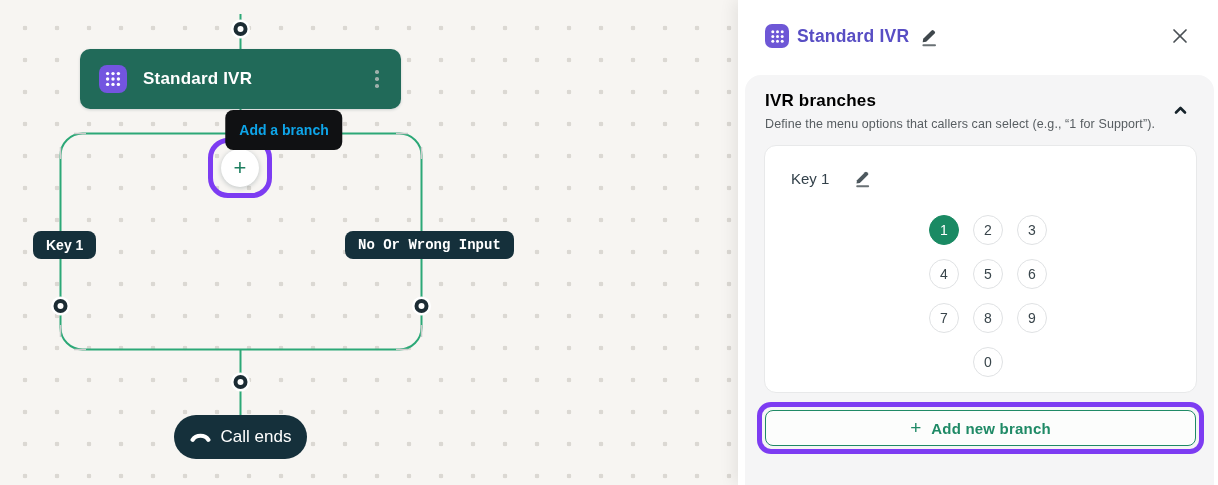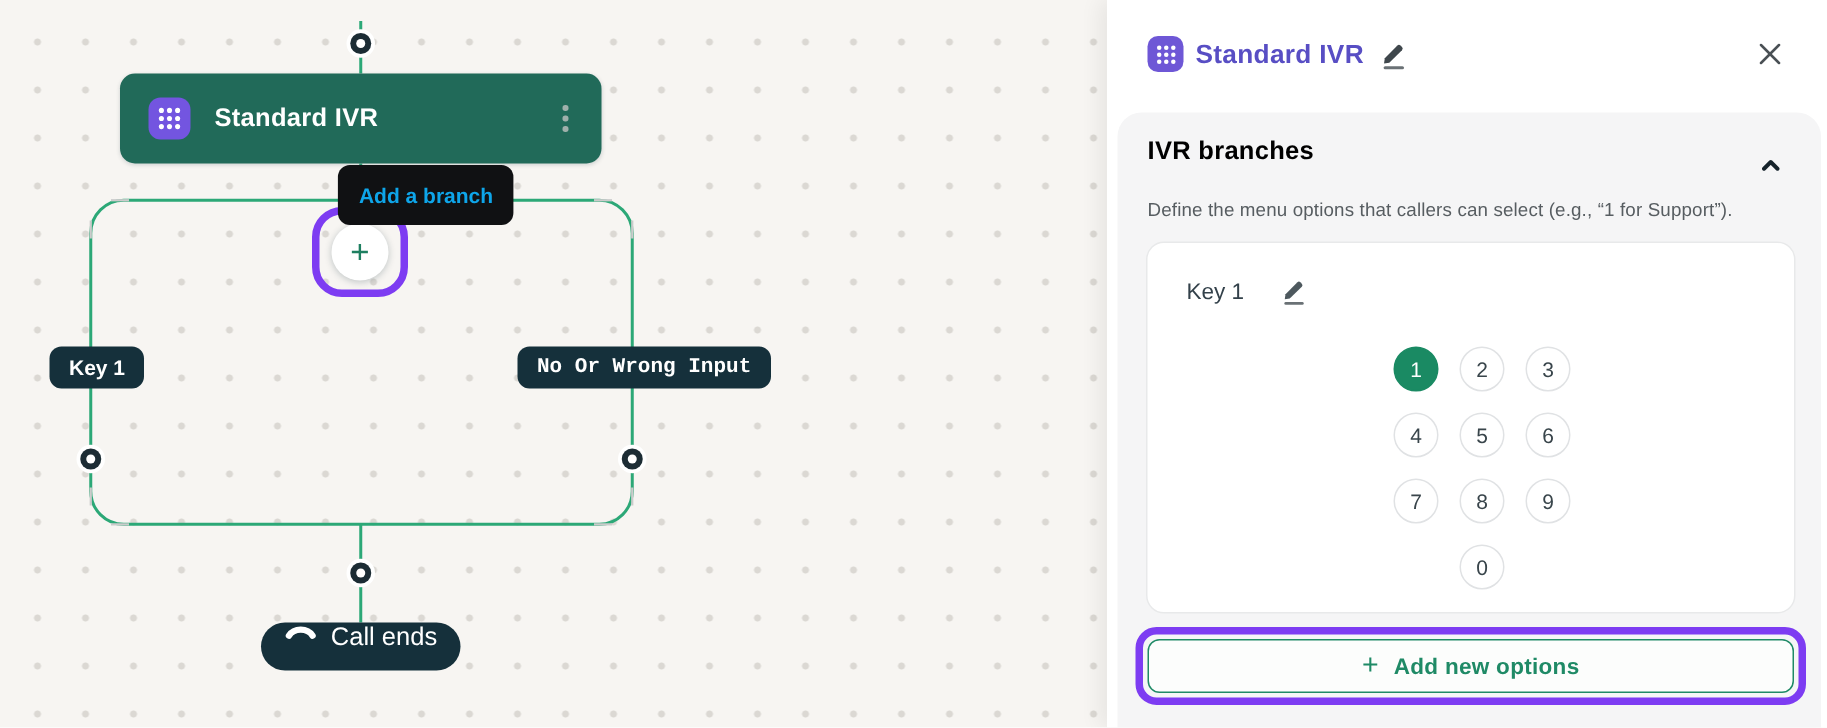--- a/index.html
+++ b/index.html
@@ -36,42 +36,42 @@
     display:flex; align-items:center; justify-content:center; z-index:5;
     color:#1e7f60; font-size:22px; font-weight:400; line-height:1; cursor:pointer;
     border:none; }
 
   .edge-badge { position:absolute; height:28px; background:#15303b; color:#fff;
     border-radius:8px; display:flex; align-items:center; padding:0 13px;
     font-size:14px; font-weight:600; white-space:nowrap; z-index:4; cursor:pointer; }
   .badge-left { left:33px; top:231px; }
   .badge-right { left:345px; top:231px;font-family:Liberation Mono, monospace; }
 
-  .end-node { position:absolute; left:174px; top:415px; width:133px; height:32px;
-    background:#15303b; border-radius:22px; display:flex; align-items:flex-start;
+  .end-node { position:absolute; left:174px; top:415px; width:133px; height:44px;
+    background:#15303b; border-radius:22px; display:flex; align-items:center;
     justify-content:center; gap:10px; color:#fff; font-size:17px; font-weight:500;
     cursor:pointer; }
 
   
   .panel { position:absolute; left:738px; top:0; width:480px; height:485px;
     background:#ffffff; box-shadow:-5px 0 14px rgba(0,0,0,.07); }
   .panel-header { position:absolute; left:27px; top:23px; right:27px; height:26px;
     display:flex; align-items:center; }
   .panel-header .grid-ic { width:24px; height:24px; border-radius:7px; background:#6e57d6;
     display:flex; align-items:center; justify-content:center; flex:0 0 auto; }
   .panel-title { color:#584ec4; font-size:17.5px; font-weight:700; margin-left:8px;
     letter-spacing:.2px; }
   .edit-ic { margin-left:10px; cursor:pointer; display:flex; }
   .close-btn { margin-left:auto; cursor:pointer; display:flex; padding:2px; background:none; border:none; }
 
   .section-card { position:absolute; left:7px; right:4px; top:75px; bottom:-16px;
     background:#f5f5f6; border-radius:16px; }
   .section-head { position:relative; padding:16px 20px 0 20px; }
   .section-title { color:#000000; font-size:17px; font-weight:700; letter-spacing:.2px; }
-  .section-desc { color:#575d61; font-size:12.5px; margin-top:22px; letter-spacing:.1px; }
+  .section-desc { color:#575d61; font-size:12.5px; margin-top:6px; letter-spacing:.1px; }
   .collapse-btn { position:absolute; right:26px; top:29px; cursor:pointer; background:none; border:none; display:flex; }
 
   .branch-card { position:relative; margin:14px 17px 0 19px; height:248px;
     background:#ffffff; border:1px solid #e8e9ea; border-radius:12px; }
   .branch-label-row { position:absolute; left:26px; top:22px; display:flex;
     align-items:center; gap:14px; }
   .branch-label { color:#33414a; font-size:15px; font-weight:500; }
 
   .keypad { position:absolute; left:164px; top:69px; display:grid;
     grid-template-columns:repeat(3,30px); gap:14px; }
@@ -247,18 +247,18 @@
             <button class="key">7</button>
             <button class="key">8</button>
             <button class="key">9</button>
             <button class="key">0</button>
           </div>
       </div>
 
       <div class="highlight-ring">
         <button class="add-branch-btn">
           <span class="plus">+</span>
-          <span class="lbl">Add new options</span>
+          <span class="lbl">Add new branch</span>
         </button>
       </div>
     </div>
   </div>
 </div>
 
 </body></html>

